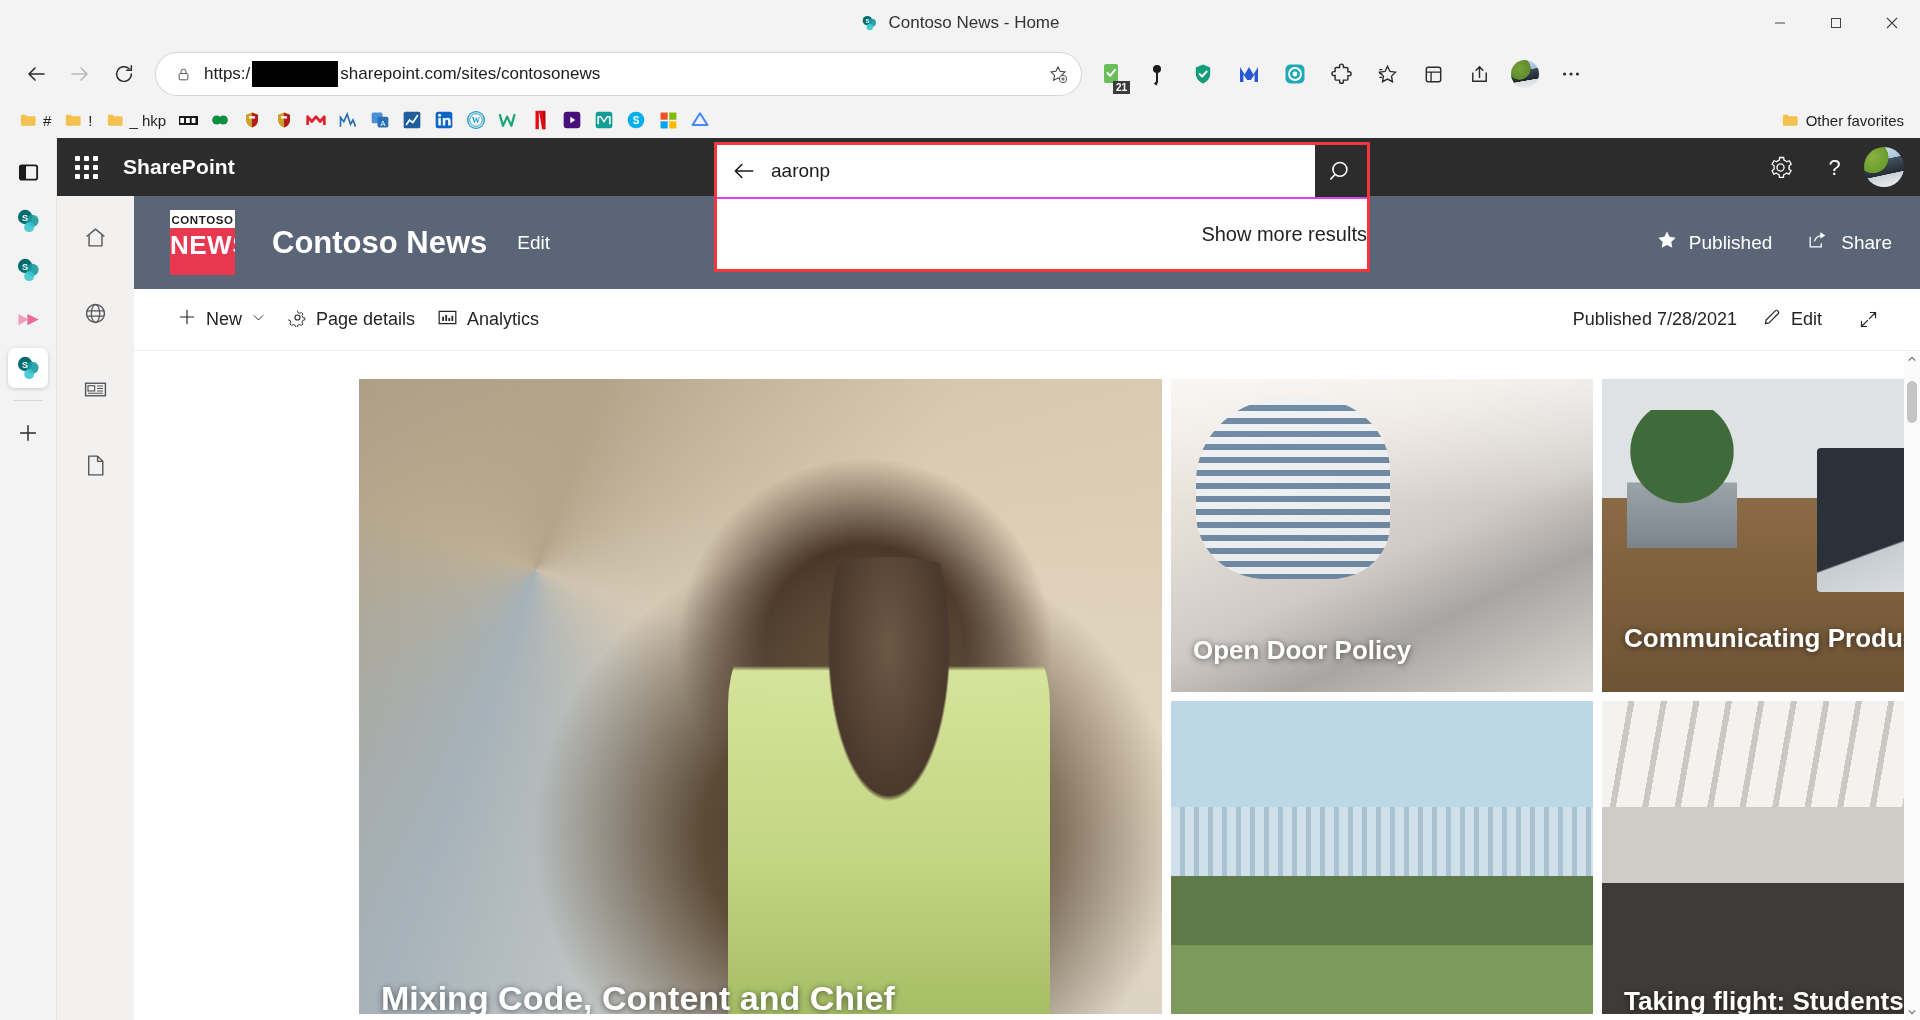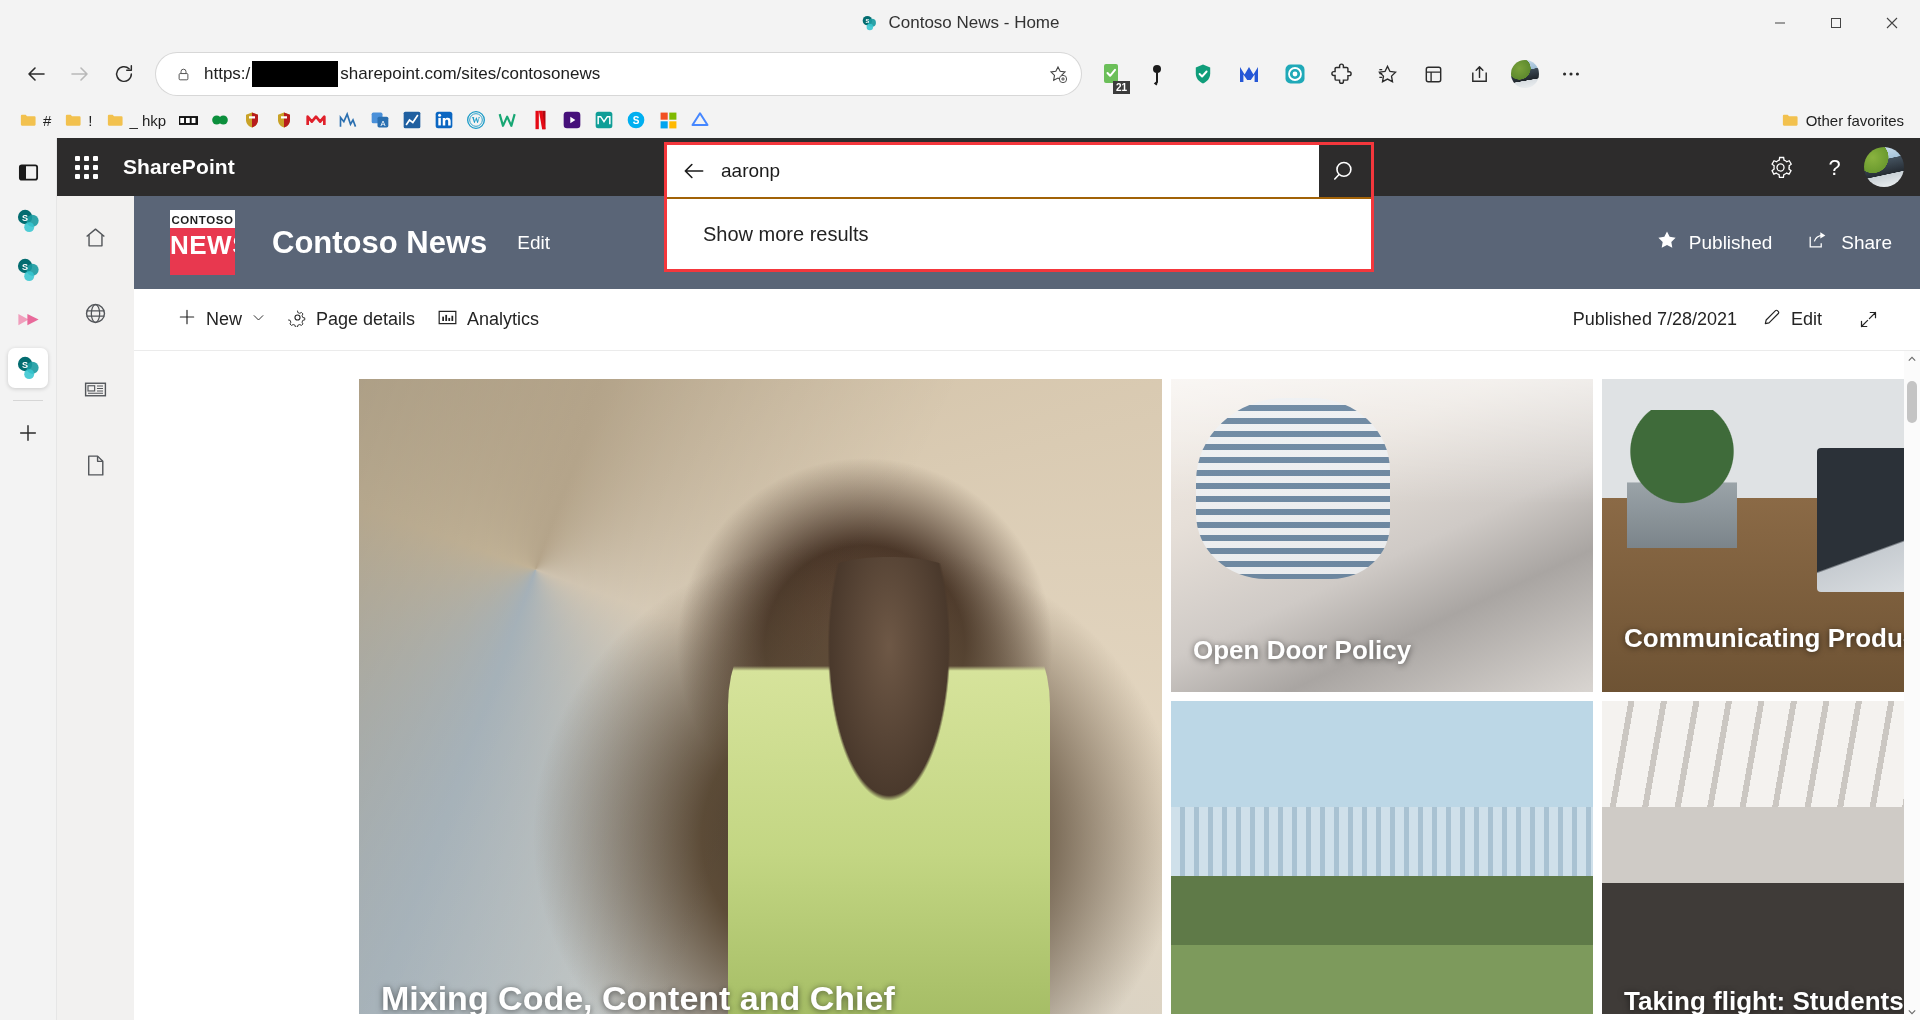--- a/index.html
+++ b/index.html
@@ -104,33 +104,33 @@
   .suite-ic { width: 48px; height: 48px; display:flex; align-items:center; justify-content:center; color:#fff; }
   .suite-avatar {
     width: 40px; height: 40px; border-radius: 50%; overflow: hidden;
     background:
       radial-gradient(circle at 22% 26%, #8ab33f 0%, #6b9a2f 36%, transparent 37%),
       linear-gradient(168deg,#d7e7f2 0%, #a8c6dc 34%, #44525f 35%, #252c33 66%, #c9d1d6 67%, #f0f3f5 100%);
   }
 
   
   .search-overlay {
-    position: absolute; top: 4px; left: 607px; width: 710px; z-index: 50;
+    position: absolute; top: 4px; left: 657px; width: 656px; z-index: 50;
     border: 3px solid #f4373c;
   }
   .search-row { display: flex; height: 52px; background: #fff; }
   .search-back { width: 54px; display:flex; align-items:center; justify-content:center; color:#1b1b1b; }
   .search-input {
     flex: 1; border: none; outline: none; font-size: 19px; color: #1b1b1b;
     font-family: "Liberation Sans", sans-serif; background: transparent;
   }
   .search-go {
     width: 52px; background:#2d2c2c; display:flex; align-items:center; justify-content:center; color:#fff; flex:none;
   }
-  .search-drop { background:#fff; border-top: 2px solid #a16207; height: 72px; display:flex; align-items:center; justify-content:flex-start;padding-left:36px; }
+  .search-drop { background:#fff; border-top: 2px solid #d946ef; height: 72px; display:flex; align-items:center; justify-content:flex-end; }
   .search-more { font-size: 20px; color:#232323; }
 
   
   .siterow { flex: 1; display: flex; min-height: 0; }
   .sitenav {
     width: 77px; background: #f2f1f0; display: flex; flex-direction: column;
     align-items: center; padding-top: 18px; gap: 30px; flex: none;
   }
   .sitenav-ic { width: 46px; height: 46px; display:flex; align-items:center; justify-content:center; color:#53565a; }
 

